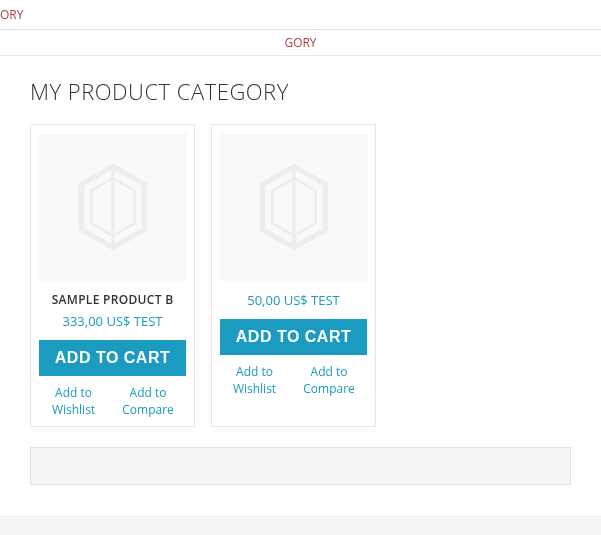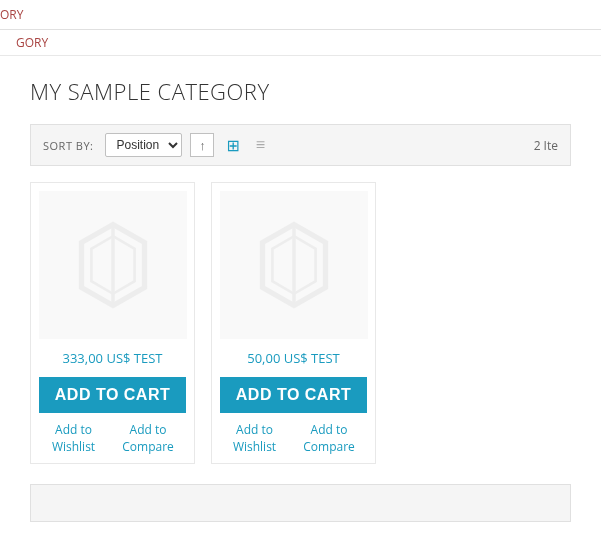--- a/index.html
+++ b/index.html
@@ -15,20 +15,21 @@
       padding: 6px 0;
       font-size: 12px;
       color: #a94442;
     }
     .breadcrumb-bar {
       background: #fff;
       padding: 4px 16px;
       font-size: 12px;
       color: #a94442;
       border-bottom: 1px solid #e8e8e8;
+      text-align: center;
     }
     .main-content {
       background: #fff;
       padding: 20px 30px 30px 30px;
       max-width: 601px;
     }
     .category-title {
       font-size: 22px;
       font-weight: 300;
       color: #333;
@@ -173,50 +174,33 @@
 <body>
 
 <div class="top-bar">
   <span>ORY</span>
 </div>
 <div class="breadcrumb-bar">
   <span>GORY</span>
 </div>
 
 <div class="main-content">
-  <h1 class="category-title">MY SAMPLE CATEGORY</h1>
-
-  <div class="toolbar">
-    <span class="sort-label">SORT BY:</span>
-    <select class="sort-select">
-      <option>Position</option>
-      <option>Name</option>
-      <option>Price</option>
-    </select>
-    <button class="sort-dir-btn">
-      <span>↑</span>
-    </button>
-    <button class="view-mode-btn">
-      <span>⊞</span>
-    </button>
-    <button class="view-mode-btn list">
-      <span>≡</span>
-    </button>
-    <span class="item-count">2 Ite</span>
-  </div>
+  <h1 class="category-title">MY PRODUCT CATEGORY</h1>
+
 
   <div class="products-grid">
   <div class="product-card">
       <div class="product-image-wrap">
         <svg class="magento-logo" viewBox="0 0 100 100" xmlns="http://www.w3.org/2000/svg">
           <polygon points="50,5 85,25 85,75 50,95 15,75 15,25" fill="none" stroke="#bbb" stroke-width="6"></polygon>
           <polygon points="50,18 74,32 74,68 50,82 26,68 26,32" fill="none" stroke="#bbb" stroke-width="3"></polygon>
           <line x1="50" y1="5" x2="50" y2="95" stroke="#bbb" stroke-width="4"></line>
         </svg>
       </div>
+      <div class="product-name">SAMPLE PRODUCT B</div>
       <div class="product-price">333,00 US$ TEST</div>
       <button class="add-to-cart-btn">ADD TO CART</button>
       <div class="product-links">
         <a class="product-link">Add to Wishlist</a>
         <a class="product-link">Add to Compare</a>
       </div>
     </div>
       <div class="product-card">
       <div class="product-image-wrap">
         <svg class="magento-logo" viewBox="0 0 100 100" xmlns="http://www.w3.org/2000/svg">

